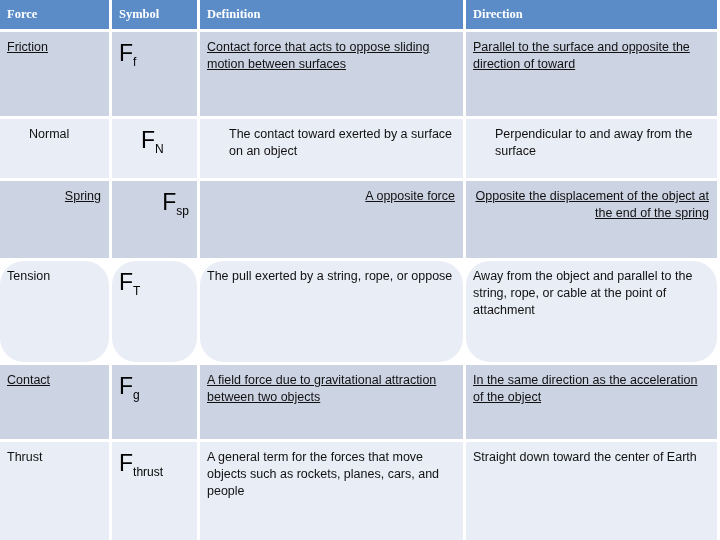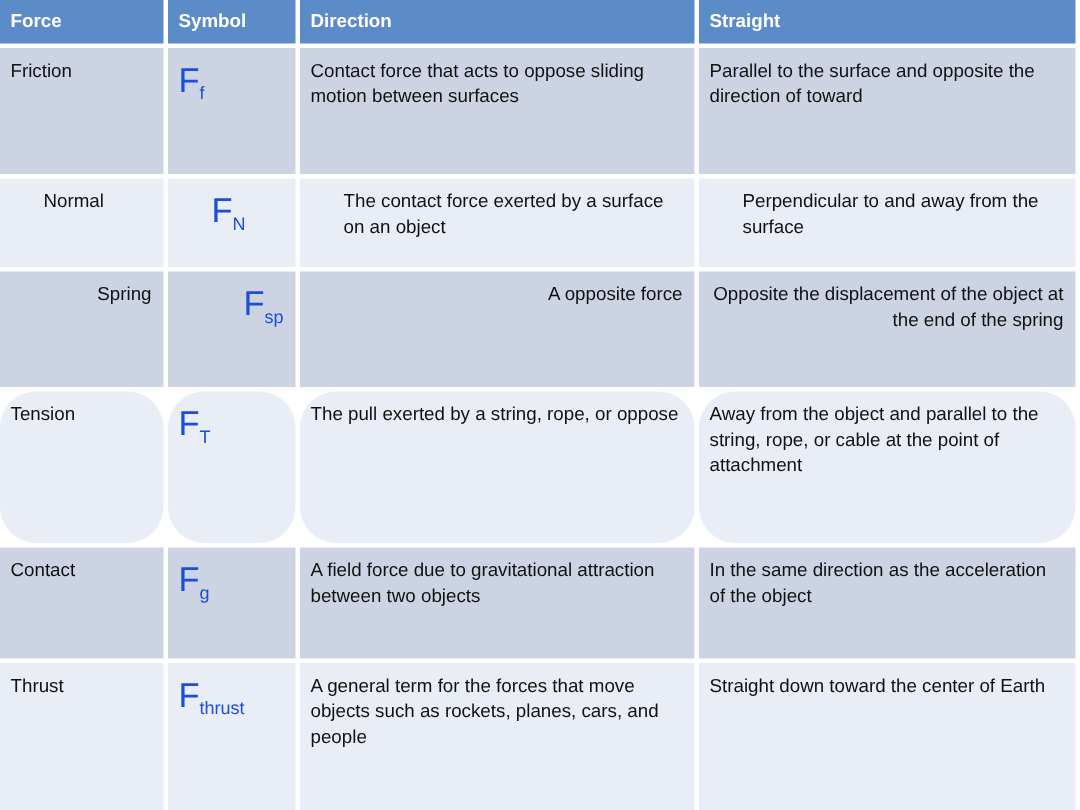--- a/index.html
+++ b/index.html
@@ -31,39 +31,40 @@
   thead th {
     background: #5b8cc8;
     color: #ffffff;
     font-size: 12.5px;
     font-weight: bold;
     text-align: left;
     vertical-align: middle;
     padding: 6px 7px 7px 7px;
     height: 16px;
     line-height: 14px;
+    font-family: Liberation Serif, serif;
   }
 
   tbody td {
     vertical-align: top;
     font-size: 12.5px;
     line-height: 17px;
     color: #111111;
     padding: 7px 8px 7px 7px;
   }
 
-  tbody tr.row-dark td  { background: #ccd4e4; }
+  tbody tr.row-dark td  { background: #ccd4e4; text-decoration: underline; }
   tbody tr.row-light td { background: #e9edf5; }
 
   .cell-force { white-space: nowrap; }
 
   .symbol {
     font-size: 23px;
     line-height: 24px;
-    color: #1d4ed8;
+    color: #000000;
     display: inline-block;
     padding-top: 2px;
     letter-spacing: 0px;
   }
   .symbol .sub {
     font-size: 12px;
     line-height: 12px;
     vertical-align: baseline;
     position: relative;
     top: 5px;
@@ -87,42 +88,42 @@
     <col class="c-force">
     <col class="c-symbol">
     <col class="c-definition">
     <col class="c-direction">
   </colgroup>
 
   <thead>
     <tr>
       <th>Force</th>
       <th>Symbol</th>
+      <th>Definition</th>
       <th>Direction</th>
-      <th>Straight</th>
     </tr>
   </thead>
 
   <tbody>
 
     <tr class="row-dark r-friction">
       <td class="cell-force">Friction</td>
       <td>
         <span class="symbol"><span>F</span><span class="sub">f</span></span>
       </td>
       <td>Contact force that acts to oppose sliding motion between surfaces</td>
       <td>Parallel to the surface and opposite the direction of toward</td>
     </tr>
 
     <tr class="row-light r-normal">
       <td class="cell-force">Normal</td>
       <td>
         <span class="symbol"><span>F</span><span class="sub">N</span></span>
       </td>
-      <td>The contact force exerted by a surface on an object</td>
+      <td>The contact toward exerted by a surface on an object</td>
       <td>Perpendicular to and away from the surface</td>
     </tr>
 
     <tr class="row-dark r-spring">
       <td class="cell-force">Spring</td>
       <td>
         <span class="symbol"><span>F</span><span class="sub">sp</span></span>
       </td>
       <td>A opposite force</td>
       <td>Opposite the displacement of the object at the end of the spring</td>

